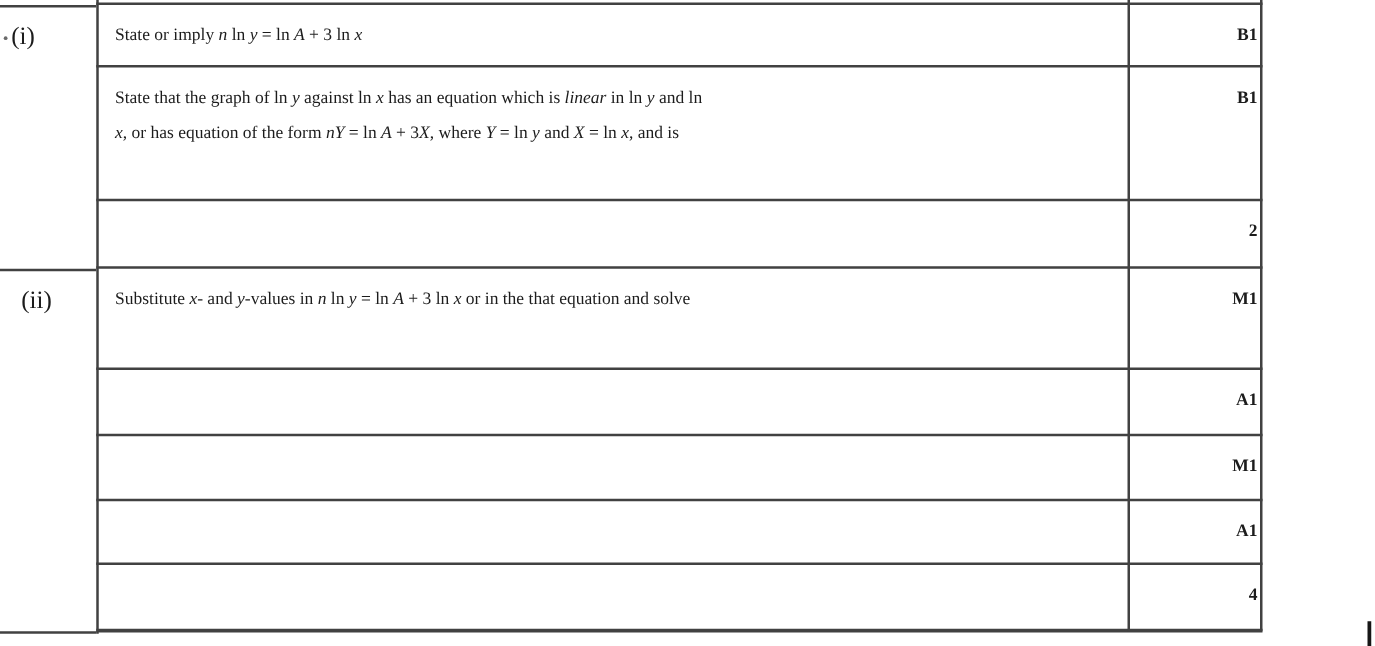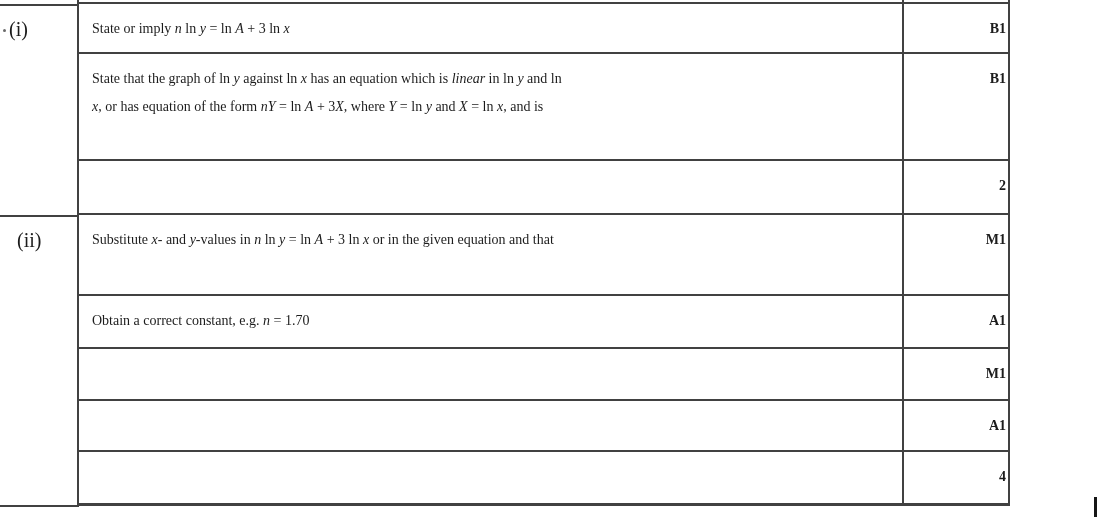--- a/index.html
+++ b/index.html
@@ -54,24 +54,21 @@
   <div class="speck"></div>
 
   <div class="cell content" style="top:15px;">
       <div class="tline"><span>State or imply </span><span class="it">n</span><span> ln </span><span class="it">y</span><span> = ln </span><span class="it">A</span><span> + 3 ln </span><span class="it">x</span></div>
     </div>
   <div class="cell content" style="top:65px;">
       <div class="tline"><span>State that the graph of ln </span><span class="it">y</span><span> against ln </span><span class="it">x</span><span> has an equation which is </span><span class="it">linear</span><span> in ln </span><span class="it">y</span><span> and ln</span></div>
       <div class="tline"><span class="it">x</span><span>, or has equation of the form </span><span class="it">nY</span><span> = ln </span><span class="it">A</span><span> + 3</span><span class="it">X</span><span>, where </span><span class="it">Y</span><span> = ln </span><span class="it">y</span><span> and </span><span class="it">X</span><span> = ln </span><span class="it">x</span><span>, and is</span></div>
     </div>
   <div class="cell content" style="top:226px;">
-      <div class="tline"><span>Substitute </span><span class="it">x</span><span>- and </span><span class="it">y</span><span>-values in </span><span class="it">n</span><span> ln </span><span class="it">y</span><span> = ln </span><span class="it">A</span><span> + 3 ln </span><span class="it">x</span><span> or in the given equation and that</span></div>
-    </div>
-  <div class="cell content" style="top:307px;">
-      <div class="tline"><span>Obtain a correct constant, e.g. </span><span class="it">n</span><span> = 1.70</span></div>
+      <div class="tline"><span>Substitute </span><span class="it">x</span><span>- and </span><span class="it">y</span><span>-values in </span><span class="it">n</span><span> ln </span><span class="it">y</span><span> = ln </span><span class="it">A</span><span> + 3 ln </span><span class="it">x</span><span> or in the that equation and solve</span></div>
     </div>
 
   <div class="cell mark" style="top:15px;">B1</div>
   <div class="cell mark" style="top:65px;">B1</div>
   <div class="cell mark" style="top:172px;">2</div>
   <div class="cell mark" style="top:226px;">M1</div>
   <div class="cell mark" style="top:307px;">A1</div>
   <div class="cell mark" style="top:360px;">M1</div>
   <div class="cell mark" style="top:412px;">A1</div>
   <div class="cell mark" style="top:463px;">4</div>

